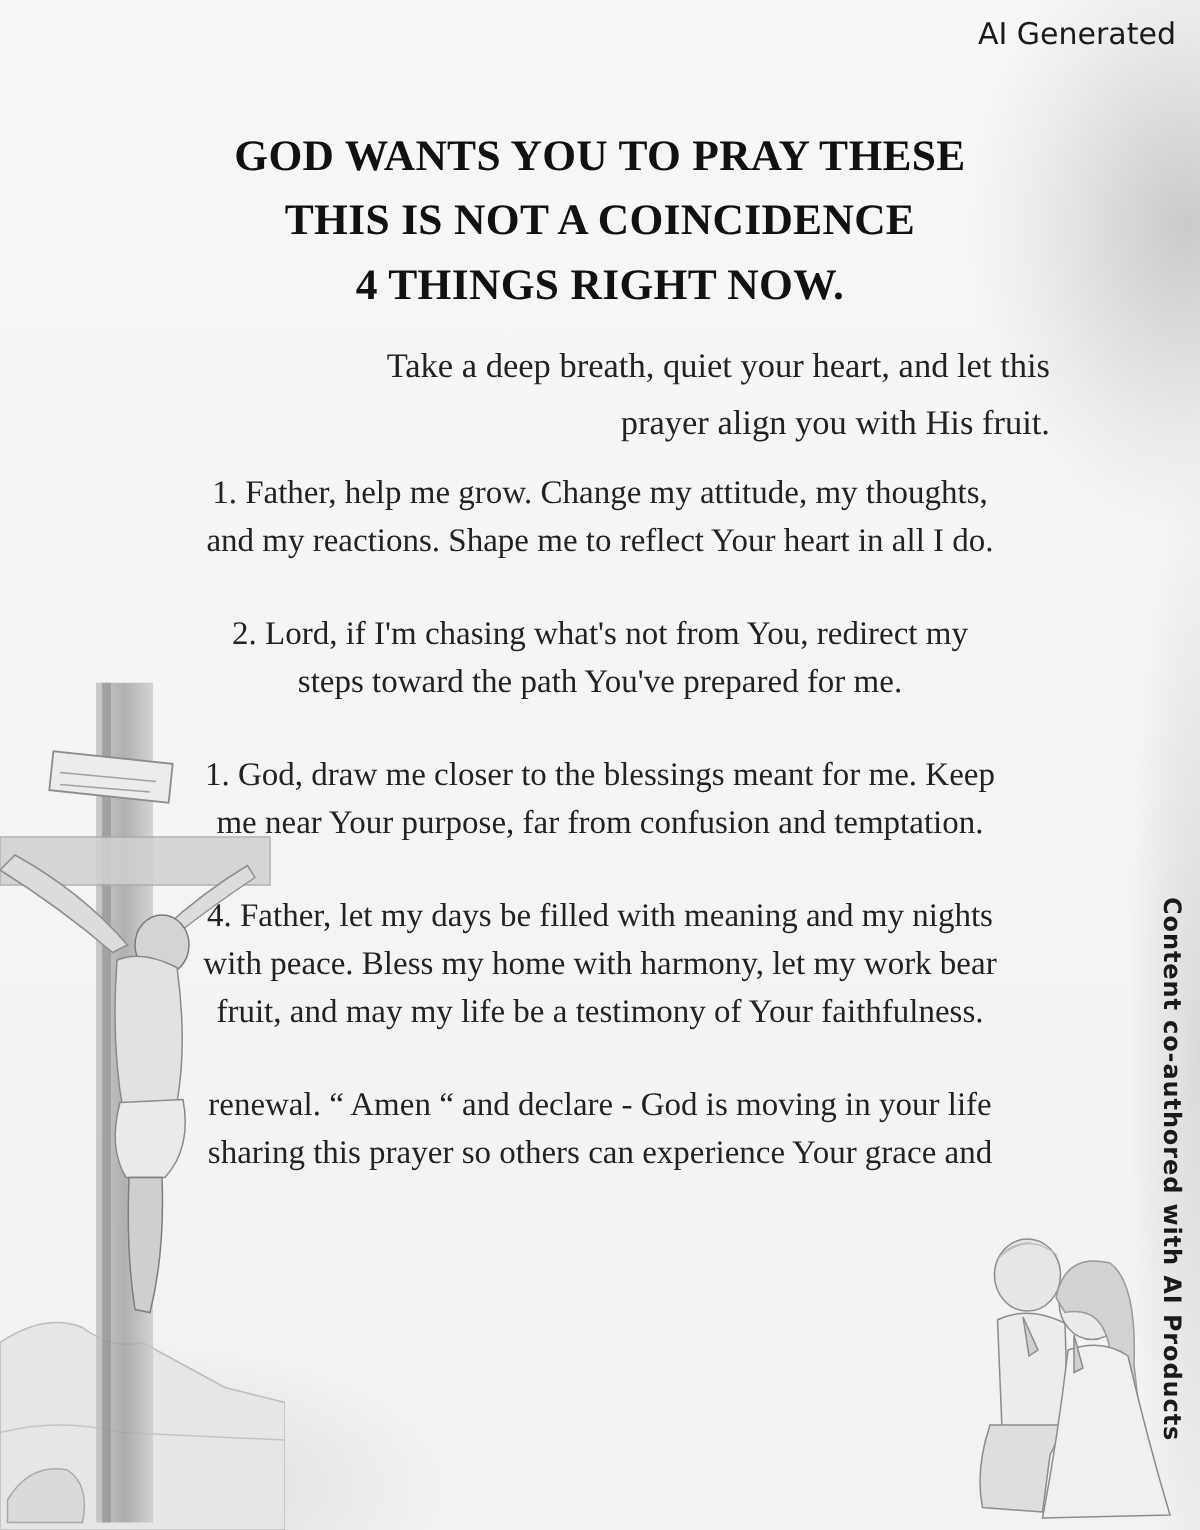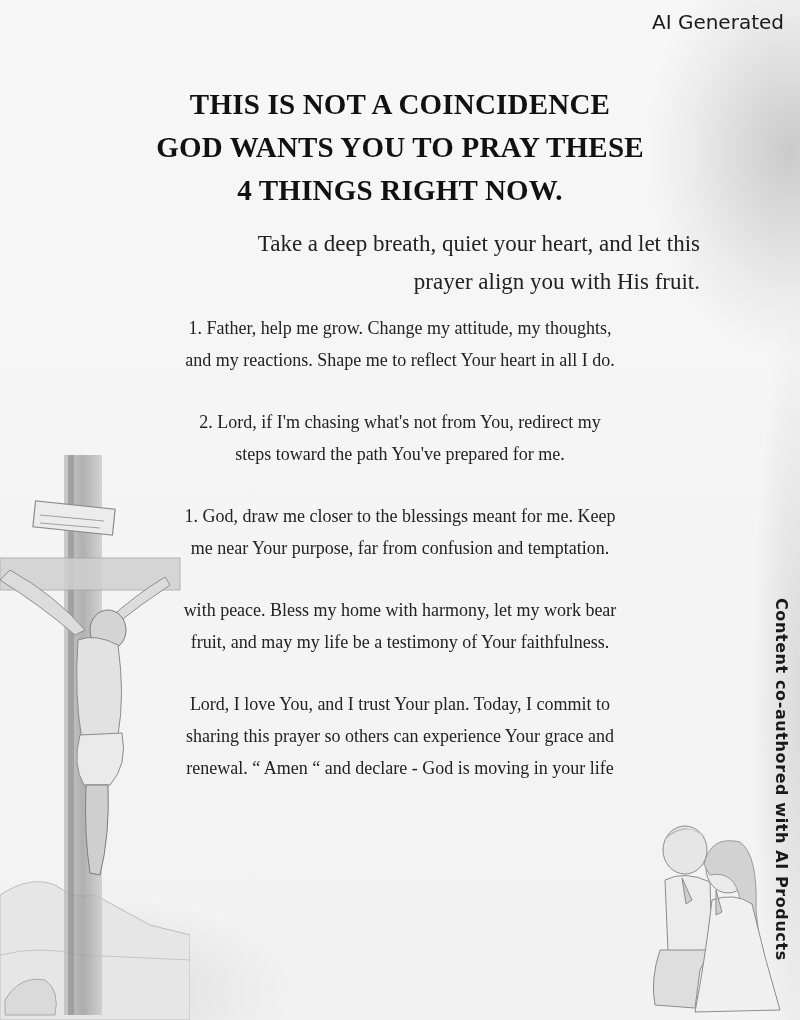--- a/index.html
+++ b/index.html
@@ -32,21 +32,21 @@
       letter-spacing: 0.2px;
     }
     .intro {
       position: absolute; top: 225px; left: 100px; right: 100px;
       text-align: right;
       font-size: 23px; line-height: 38px; color: #222;
     }
     .prayers {
       position: absolute; top: 312px; left: 118px; right: 118px;
       text-align: center;
-      font-size: 18px; line-height: 32px; color: #222;
+      font-size: 22px; line-height: 32px; color: #222;
     }
     .prayer { margin: 0 0 30px 0; }
     .closing { margin: 0; }
     .sidebar-note {
       position: absolute; top: 598px; left: 772px;
       writing-mode: vertical-rl;
       font-family: "DejaVu Sans", sans-serif;
       font-weight: bold; font-size: 16px;
       color: #1a1a1a; letter-spacing: 0.6px;
     }
@@ -104,22 +104,22 @@
     <path d="M42 58 L52 80 L46 84 Z" fill="#cfcfcf" stroke="#8c8c8c"></path>
     <path d="M20 130 Q10 160 15 185 L55 188 L60 150 L70 130 Z" fill="#dedede" stroke="#8c8c8c"></path>
 
     <ellipse cx="88" cy="48" rx="22" ry="25" fill="#ebebeb" stroke="#8c8c8c"></ellipse>
     <path d="M64 45 Q70 15 100 22 Q118 35 116 90 Q120 120 118 140 L100 80 Q95 50 70 55 Z" fill="#d2d2d2" stroke="#9a9a9a"></path>
     <path d="M72 80 Q95 72 112 84 Q125 140 140 190 L55 192 Q65 140 72 80 Z" fill="#f0f0f0" stroke="#8c8c8c"></path>
     <path d="M76 70 L82 92 L76 95 Z" fill="#d0d0d0" stroke="#8c8c8c"></path>
   </svg>
 
   <div class="headline">
+    <div>GOD WANTS YOU TO PRAY THESE</div>
     <div>THIS IS NOT A COINCIDENCE</div>
-    <div>GOD WANTS YOU TO PRAY THESE</div>
     <div>4 THINGS RIGHT NOW.</div>
   </div>
 
   <div class="intro">
     <div>Take a deep breath, quiet your heart, and let this</div>
     <div>prayer align you with His fruit.</div>
   </div>
 
   <div class="prayers">
     <div class="prayer">
@@ -128,25 +128,25 @@
     </div>
     <div class="prayer">
       <div>2. Lord, if I'm chasing what's not from You, redirect my</div>
       <div>steps toward the path You've prepared for me.</div>
     </div>
     <div class="prayer">
       <div>1. God, draw me closer to the blessings meant for me. Keep</div>
       <div>me near Your purpose, far from confusion and temptation.</div>
     </div>
     <div class="prayer">
+      <div>4. Father, let my days be filled with meaning and my nights</div>
       <div>with peace. Bless my home with harmony, let my work bear</div>
       <div>fruit, and may my life be a testimony of Your faithfulness.</div>
     </div>
     <div class="closing">
-      <div>Lord, I love You, and I trust Your plan. Today, I commit to</div>
+      <div>renewal.  “ Amen “ and declare - God is moving in your life</div>
       <div>sharing this prayer so others can experience Your grace and</div>
-      <div>renewal.  “ Amen “ and declare - God is moving in your life</div>
     </div>
   </div>
 
   <div class="sidebar-note">Content co-authored with AI Products</div>
 
 </div>
 
 </body></html>

